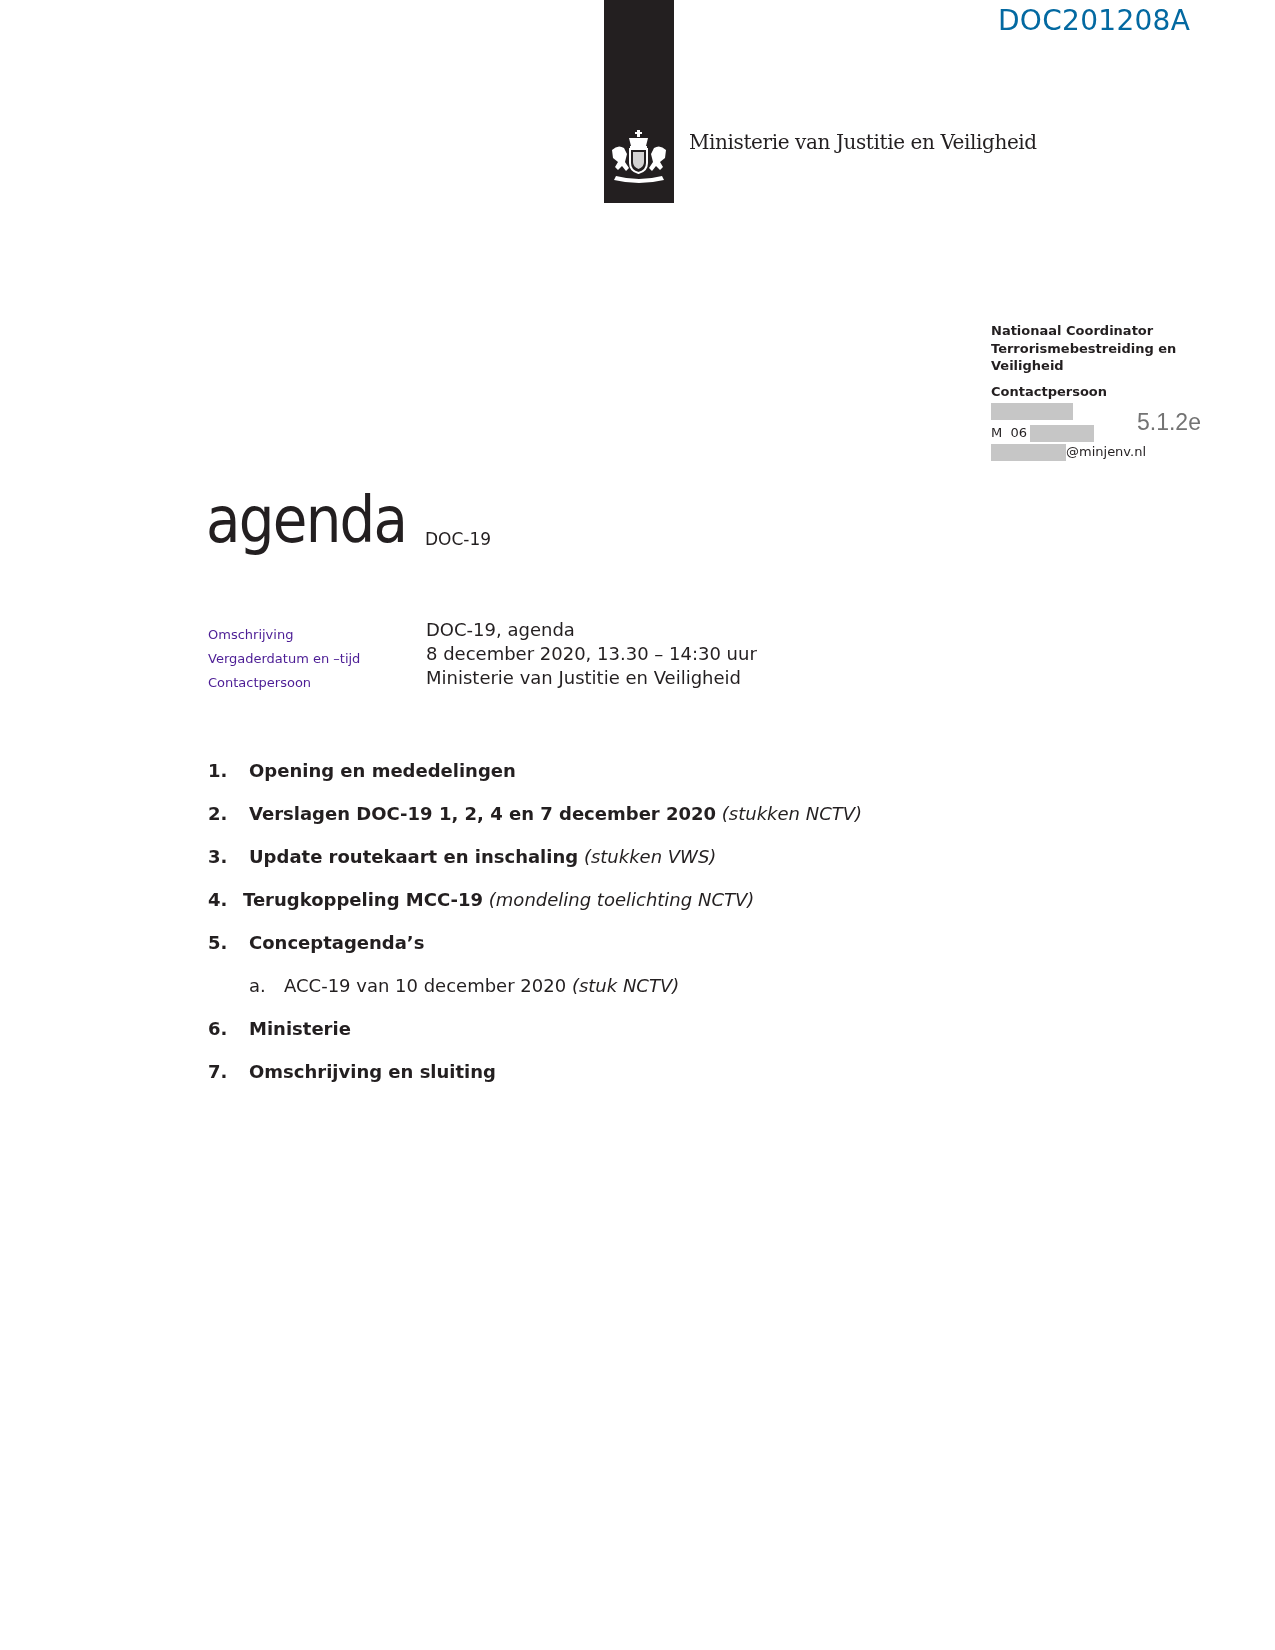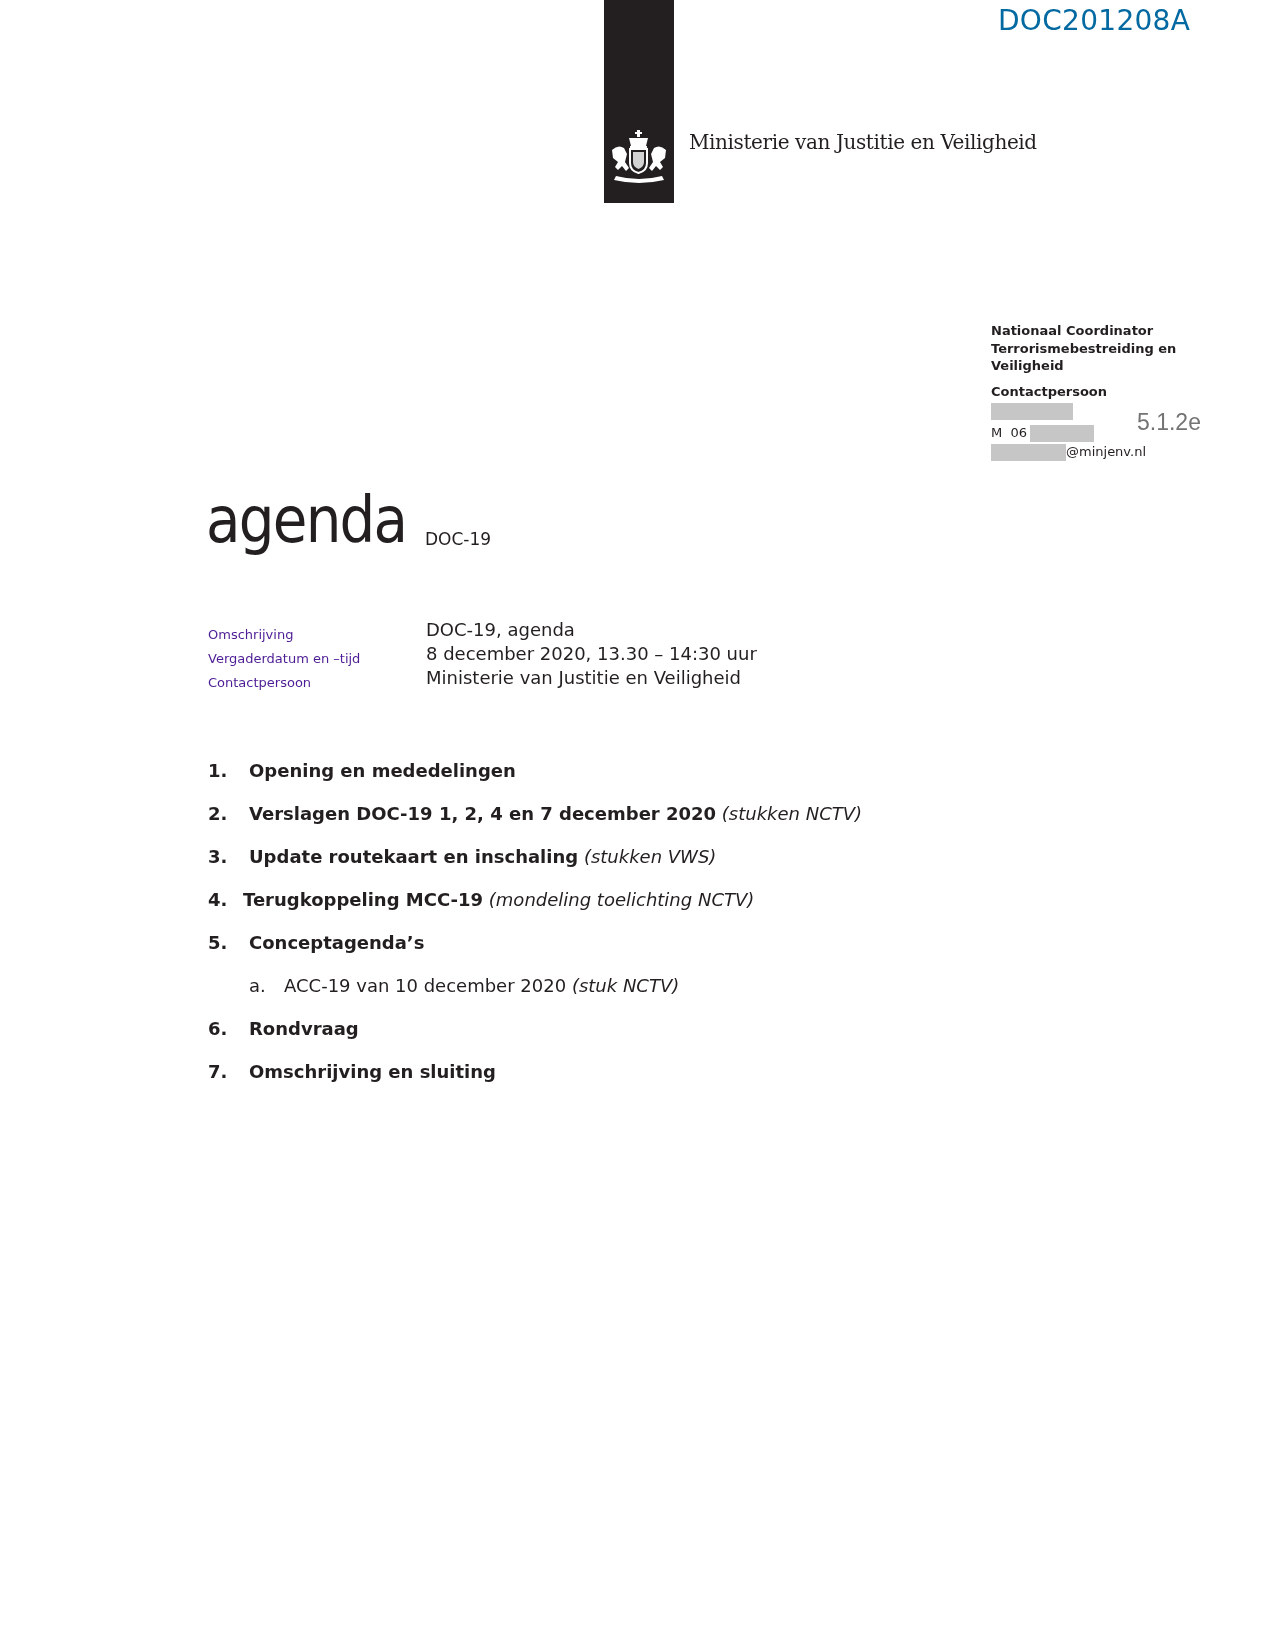--- a/index.html
+++ b/index.html
@@ -111,19 +111,19 @@
   <div class="item">
     <span class="num">5.</span>
     <span class="txt"><b>Conceptagenda’s</b></span>
   </div>
   <div class="item sub">
     <span class="num">a.</span>
     <span class="txt"><span>ACC-19 van 10 december 2020</span> <i>(stuk NCTV)</i></span>
   </div>
   <div class="item">
     <span class="num">6.</span>
-    <span class="txt"><b>Rondvraag</b></span>
+    <span class="txt"><b>Ministerie</b></span>
   </div>
   <div class="item">
     <span class="num">7.</span>
     <span class="txt"><b>Omschrijving en sluiting</b></span>
   </div>
 </div>
 
 </body></html>

